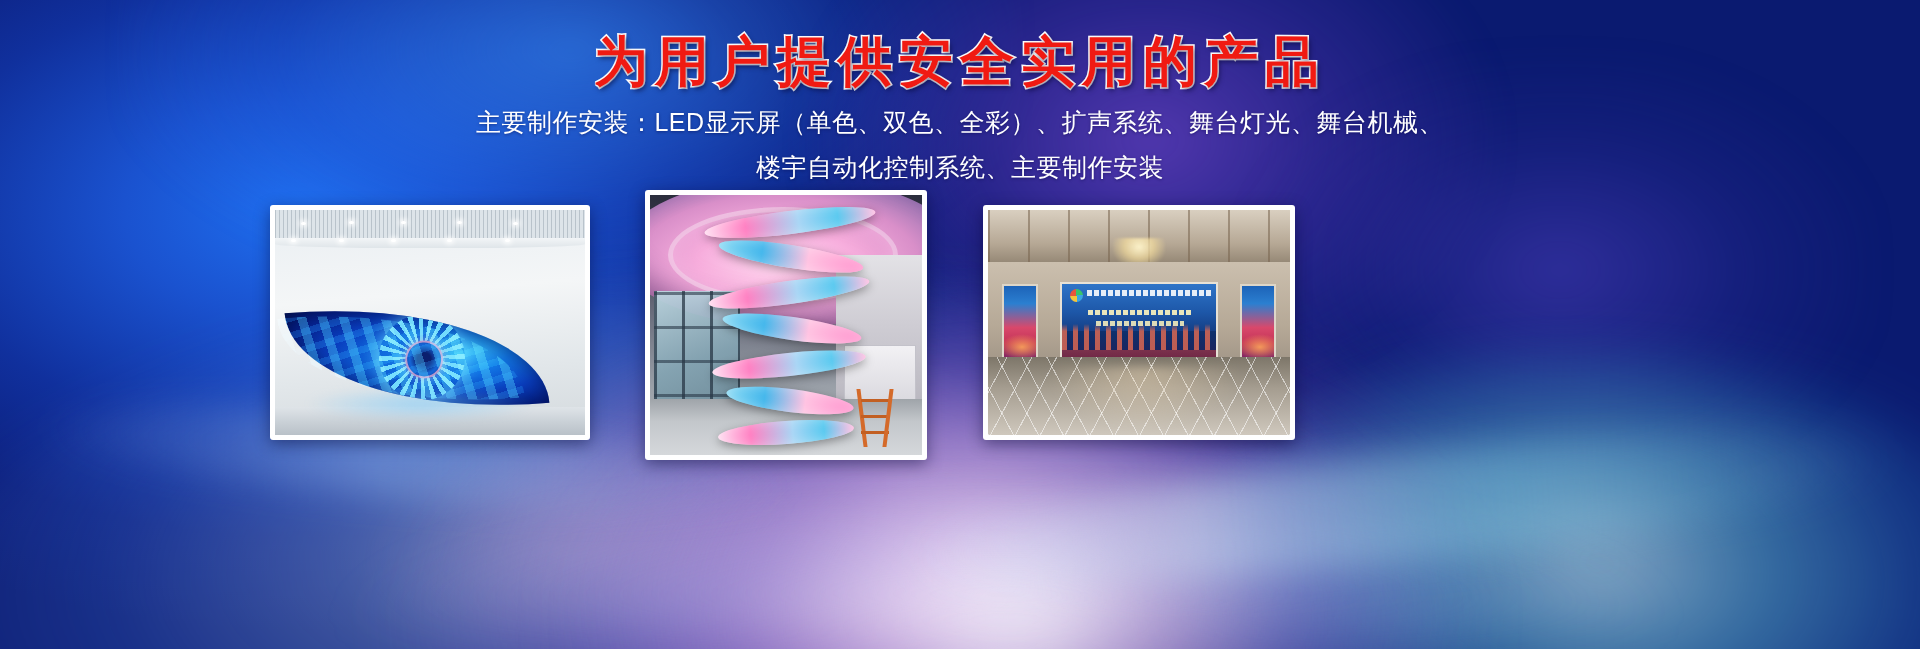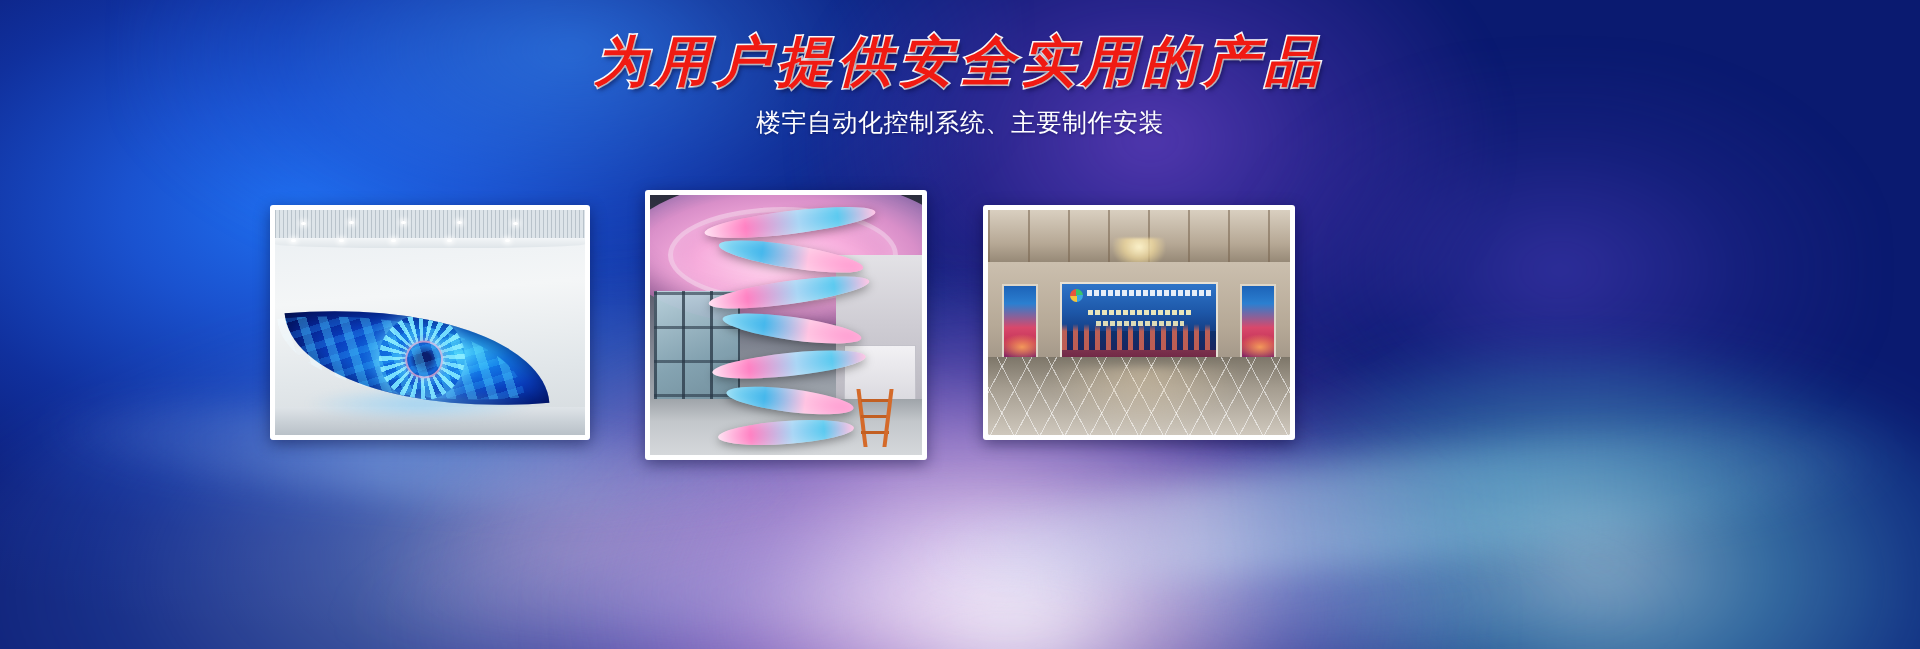--- a/index.html
+++ b/index.html
@@ -108,21 +108,20 @@
     position: absolute; inset: 0;
     z-index: 5;
   }
 
   .headline {
     position: absolute;
     top: 26px; left: 0; right: 0;
     text-align: center;
     font-family: "DejaVu Serif", "Liberation Serif", serif;
     font-weight: 700;
-    font-style: italic;
     font-size: 54px;
     letter-spacing: 7px;
     color: #f01a12;
     -webkit-text-stroke: 3px #ffffff;
     paint-order: stroke fill;
     text-shadow:
        0 0 2px rgba(255,255,255,0.9),
        2px 3px 5px rgba(0,0,40,0.55);
     white-space: nowrap;
   }
@@ -400,20 +399,21 @@
   <div class="sweep-cyan"></div>
   <div class="sweep-white"></div>
   <div class="sweep-arc"></div>
   <div class="streak"></div>
   <div class="streak2"></div>
 
   <div class="content">
     <div class="headline">为用户提供安全实用的产品</div>
 
     <div class="subtitle">
+      <span class="line">主要制作安装：LED显示屏（单色、双色、全彩）、扩声系统、舞台灯光、舞台机械、</span>
       <span class="line">楼宇自动化控制系统、主要制作安装</span>
     </div>
   </div>
 
   <div class="gallery">
 
     <div class="card card-1">
       <div class="photo">
         <div class="p1-wall"></div>
         <div class="p1-ceiling"></div>

